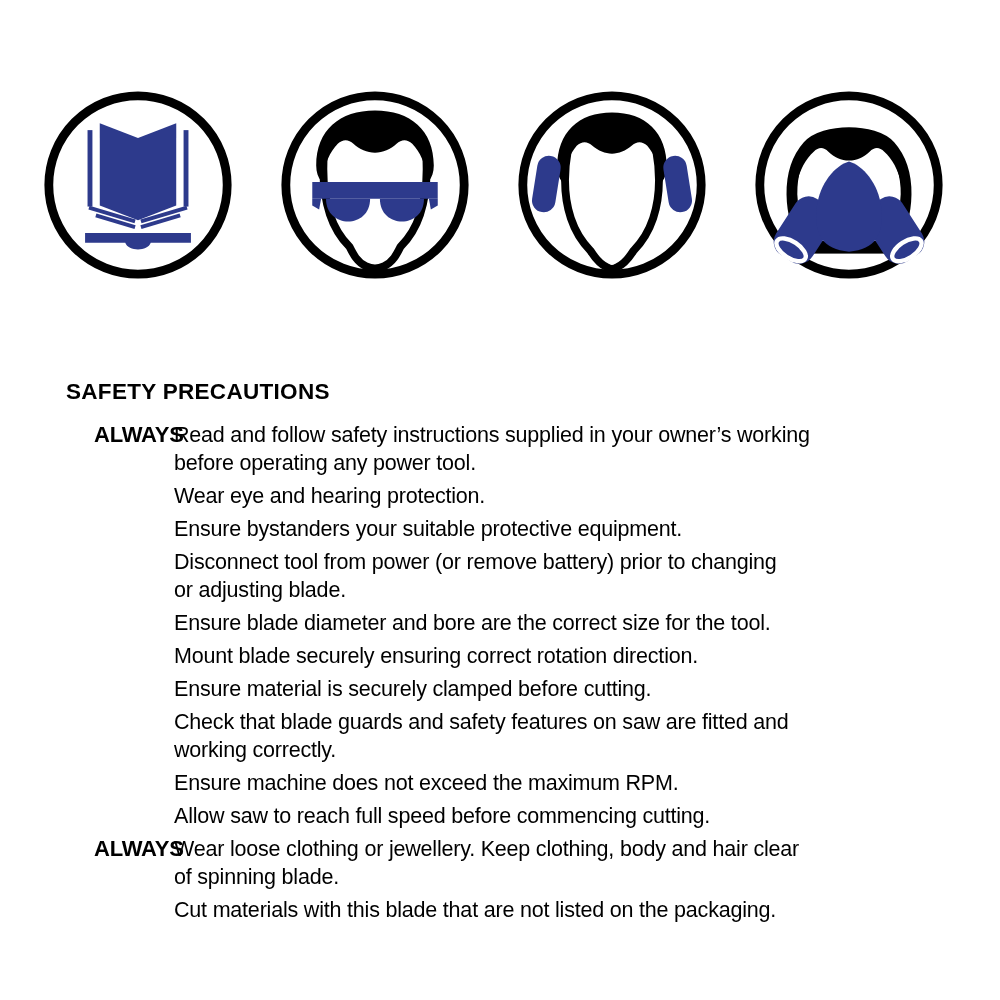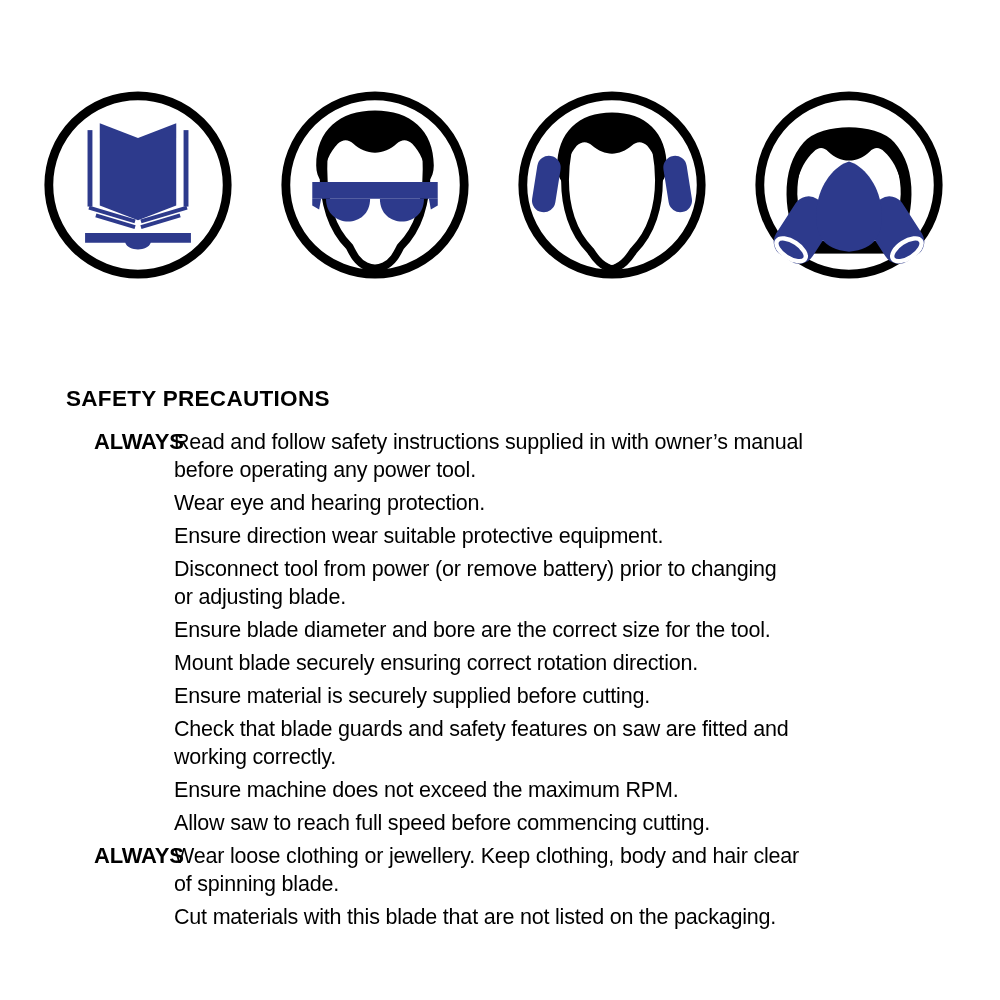--- a/index.html
+++ b/index.html
@@ -6,21 +6,21 @@
   html,body { margin:0; padding:0; }
   body {
     width:1000px; height:1000px; background:#ffffff; position:relative;
     font-family:"Liberation Sans", sans-serif; color:#000;
     overflow:hidden;
   }
   .icons-row { position:absolute; left:40px; top:87px; display:flex; gap:41px; }
   .icon { width:196px; height:196px; display:block; }
   .safety { position:absolute; left:66px; top:370px; width:890px; }
   .heading {
-    font-size:22.5px; font-weight:700; margin:16px 0 16px 0;
+    font-size:22.5px; font-weight:700; margin:9px 0 16px 0;
     letter-spacing:0.3px;
   }
   .grid { display:grid; grid-template-columns:108px 1fr; }
   .sec-label { font-weight:700; font-size:22px; line-height:28px; letter-spacing:-0.2px;margin-left:28px; }
   .items p {
     margin:0 0 5px 0; font-size:21.5px; line-height:28px;
     white-space:pre-line; letter-spacing:-0.2px;
   }
 </style>
 </head>
@@ -98,29 +98,29 @@
   </svg>
 
 </div>
 
 <section class="safety">
   <h1 class="heading">SAFETY PRECAUTIONS</h1>
   <div class="grid">
 
     <div class="sec-label">ALWAYS</div>
     <div class="items">
-      <p>Read and follow safety instructions supplied in with owner’s manual
+      <p>Read and follow safety instructions supplied in your owner’s working
 before operating any power tool.</p>
       <p>Wear eye and hearing protection.</p>
-      <p>Ensure direction wear suitable protective equipment.</p>
+      <p>Ensure bystanders your suitable protective equipment.</p>
       <p>Disconnect tool from power (or remove battery) prior to changing
 or adjusting blade.</p>
       <p>Ensure blade diameter and bore are the correct size for the tool.</p>
       <p>Mount blade securely ensuring correct rotation direction.</p>
-      <p>Ensure material is securely supplied before cutting.</p>
+      <p>Ensure material is securely clamped before cutting.</p>
       <p>Check that blade guards and safety features on saw are fitted and
 working correctly.</p>
       <p>Ensure machine does not exceed the maximum RPM.</p>
       <p>Allow saw to reach full speed before commencing cutting.</p>
     </div>
 
     <div class="sec-label">ALWAYS</div>
     <div class="items">
       <p>Wear loose clothing or jewellery. Keep clothing, body and hair clear
 of spinning blade.</p>

